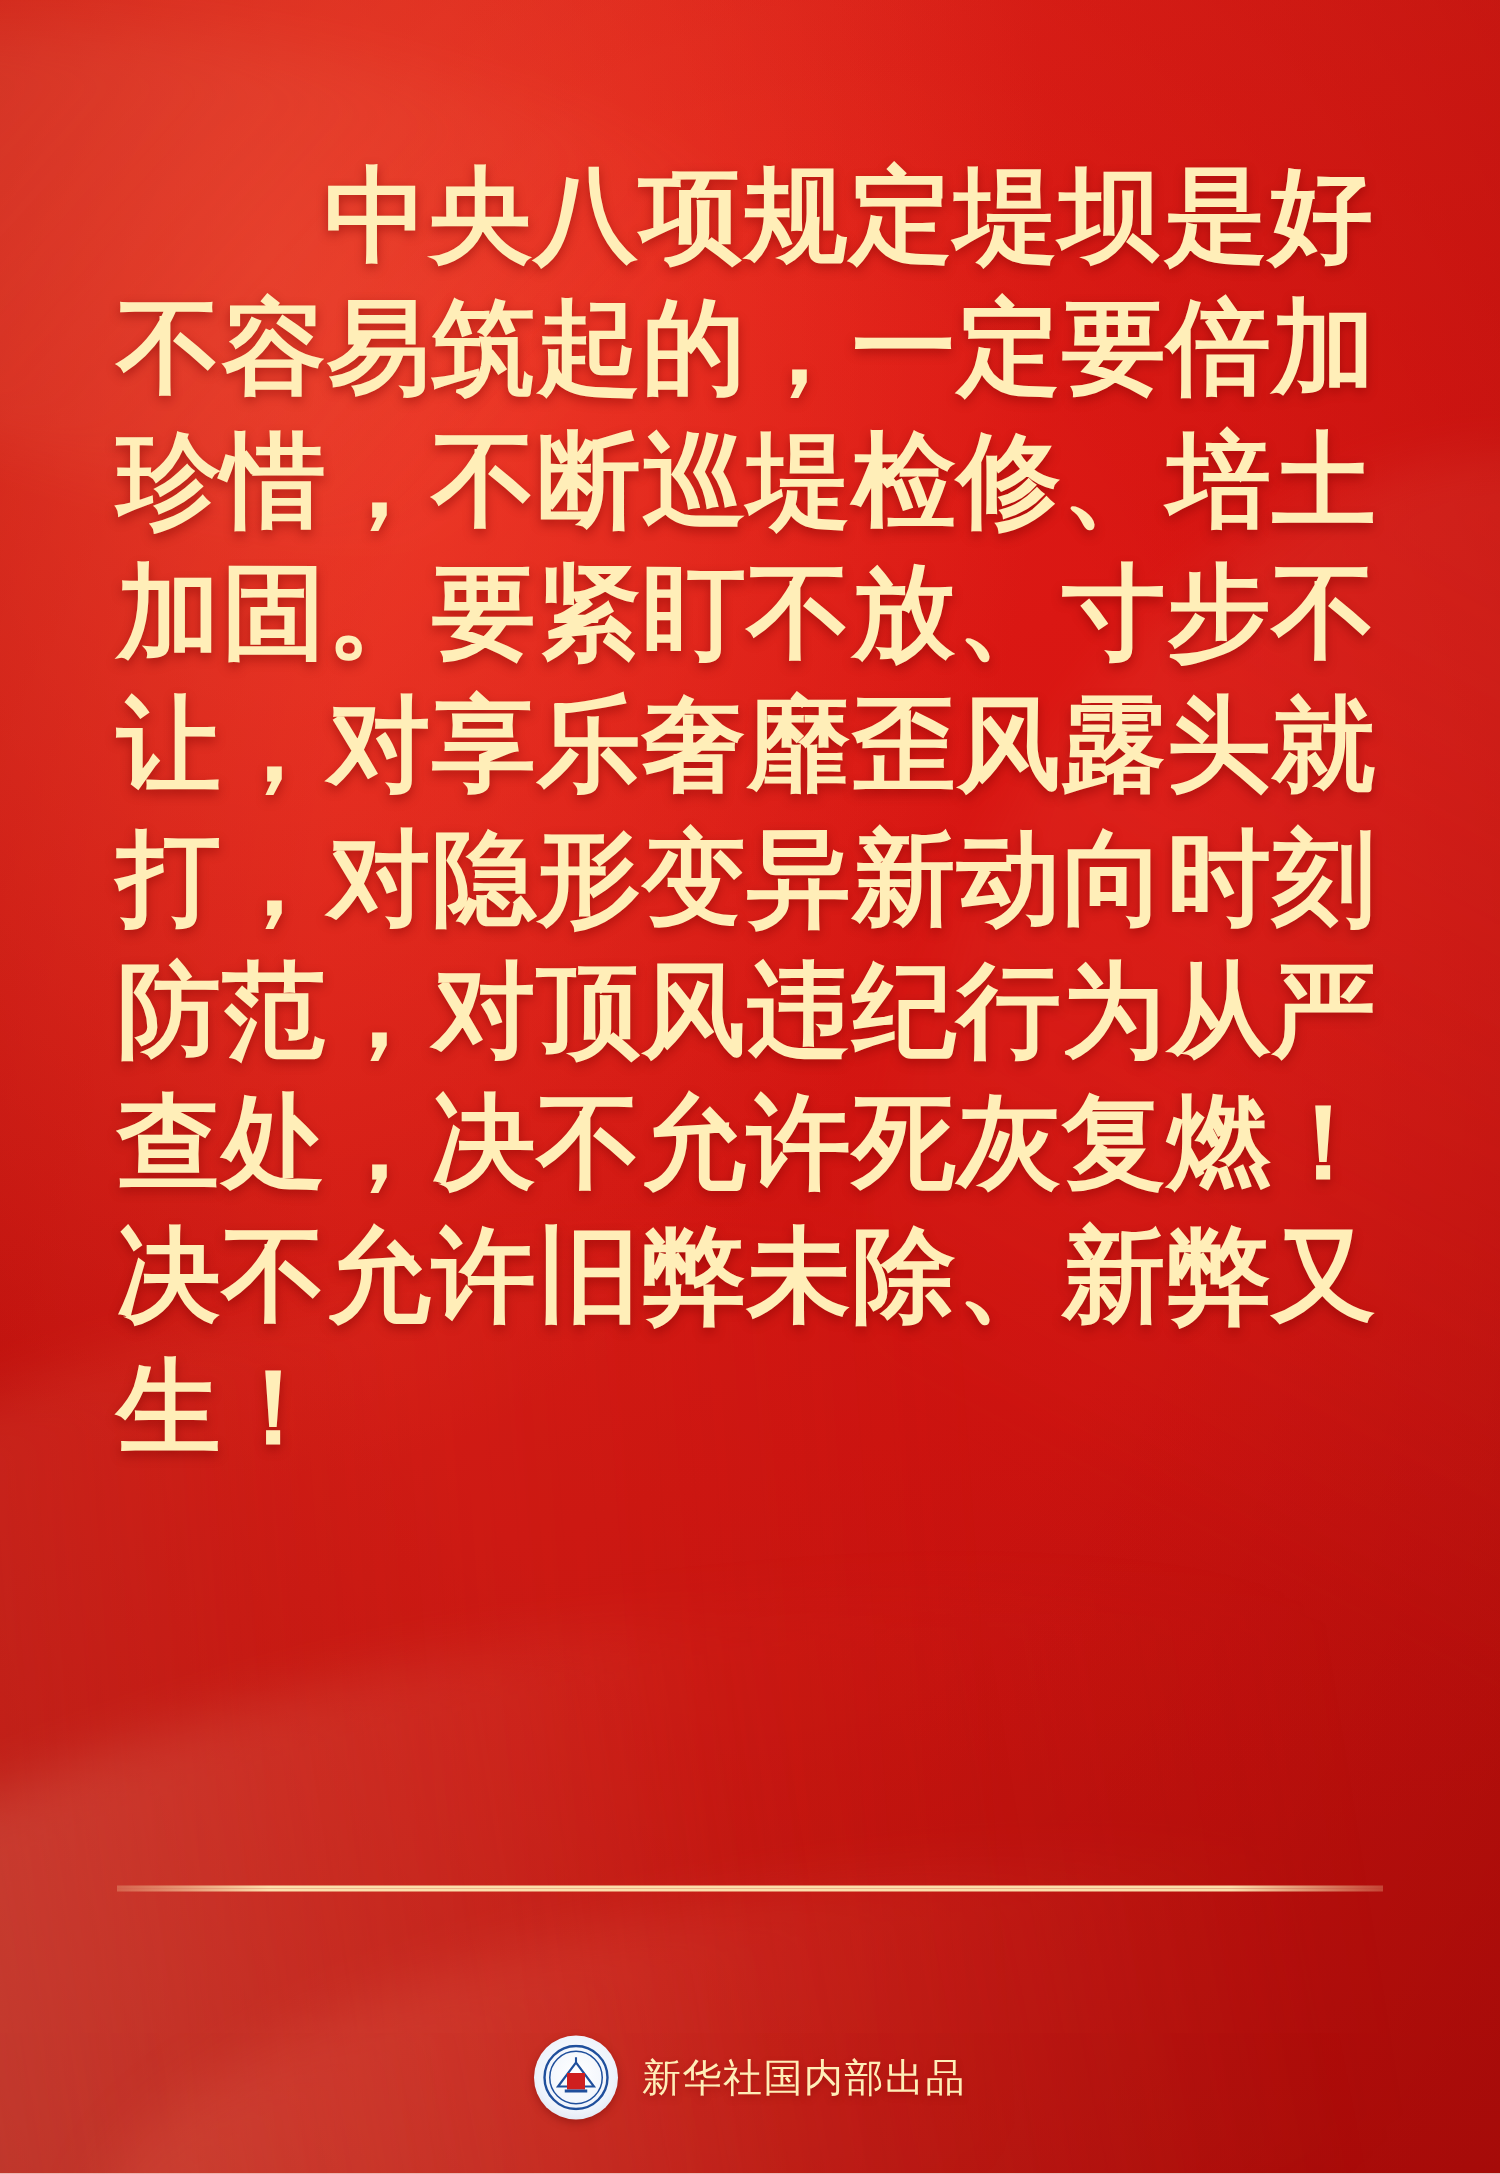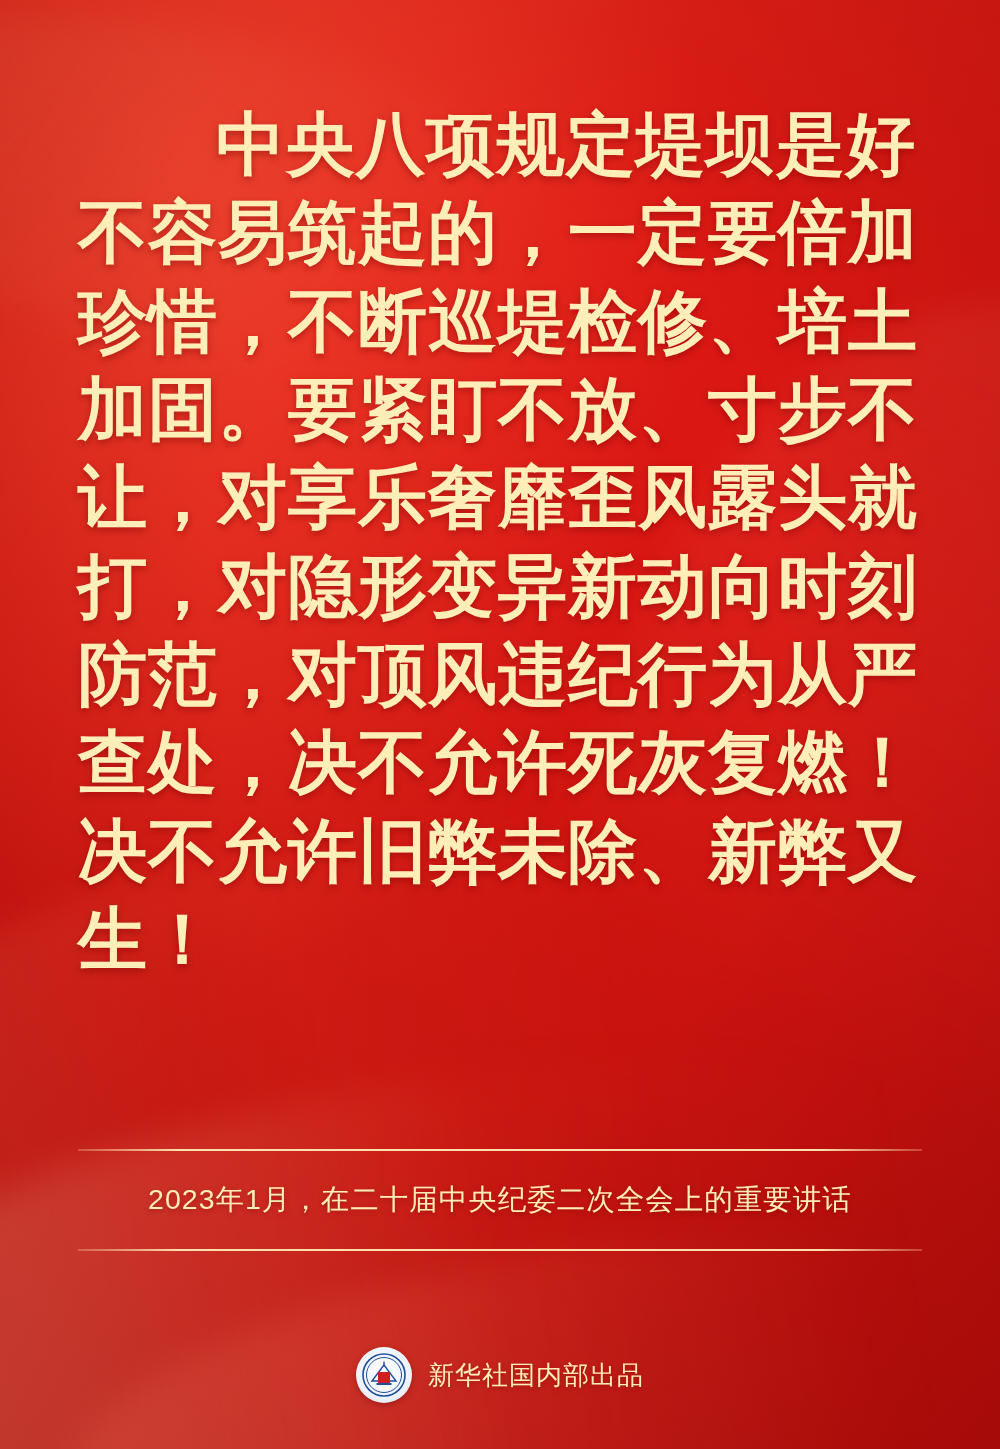--- a/index.html
+++ b/index.html
@@ -109,21 +109,21 @@
     padding: 30px 0 30px 0;
     font-family: "Liberation Sans", sans-serif;
     text-shadow: 0 2px 5px rgba(120,0,0,0.4);
   }
 
   .footer {
     display: flex;
     align-items: center;
     justify-content: center;
     gap: 16px;
-    padding-bottom: 46px;
+    padding-bottom: 36px;
     padding-top: 86px;
     text-align: center;
   }
   .logo {
     width: 56px;
     height: 56px;
     border-radius: 50%;
     background: radial-gradient(circle at 50% 45%, #ffffff 0%, #eef3fb 62%, #cfd8e8 100%);
     display: flex;
     align-items: center;
@@ -151,21 +151,20 @@
   <div class="vignette"></div>
 
   <div class="content">
 
     <p class="quote">中央八项规定堤坝是好不容易筑起的，一定要倍加珍惜，不断巡堤检修、培土加固。要紧盯不放、寸步不让，对享乐奢靡歪风露头就打，对隐形变异新动向时刻防范，对顶风违纪行为从严查处，决不允许死灰复燃！决不允许旧弊未除、新弊又生！</p>
 
     <div class="spacer"></div>
 
     <div class="attribution-block">
       <hr class="rule">
-      <div class="attribution">2023年1月，在二十届中央纪委二次全会上的重要讲话</div>
       <hr class="rule">
     </div>
 
     <div class="footer">
       <span class="logo">
         <svg width="44" height="44" viewBox="0 0 44 44" aria-hidden="true">
           <circle cx="22" cy="22" r="21" fill="none" stroke="#1f4f9c" stroke-width="1.6"></circle>
           <circle cx="22" cy="22" r="17.5" fill="none" stroke="#1f4f9c" stroke-width="1"></circle>
           <path d="M10 28 L22 12 L34 28 Z" fill="none" stroke="#1f4f9c" stroke-width="1.4"></path>
           <rect x="16" y="19" width="12" height="11" fill="#cf1f1f"></rect>

